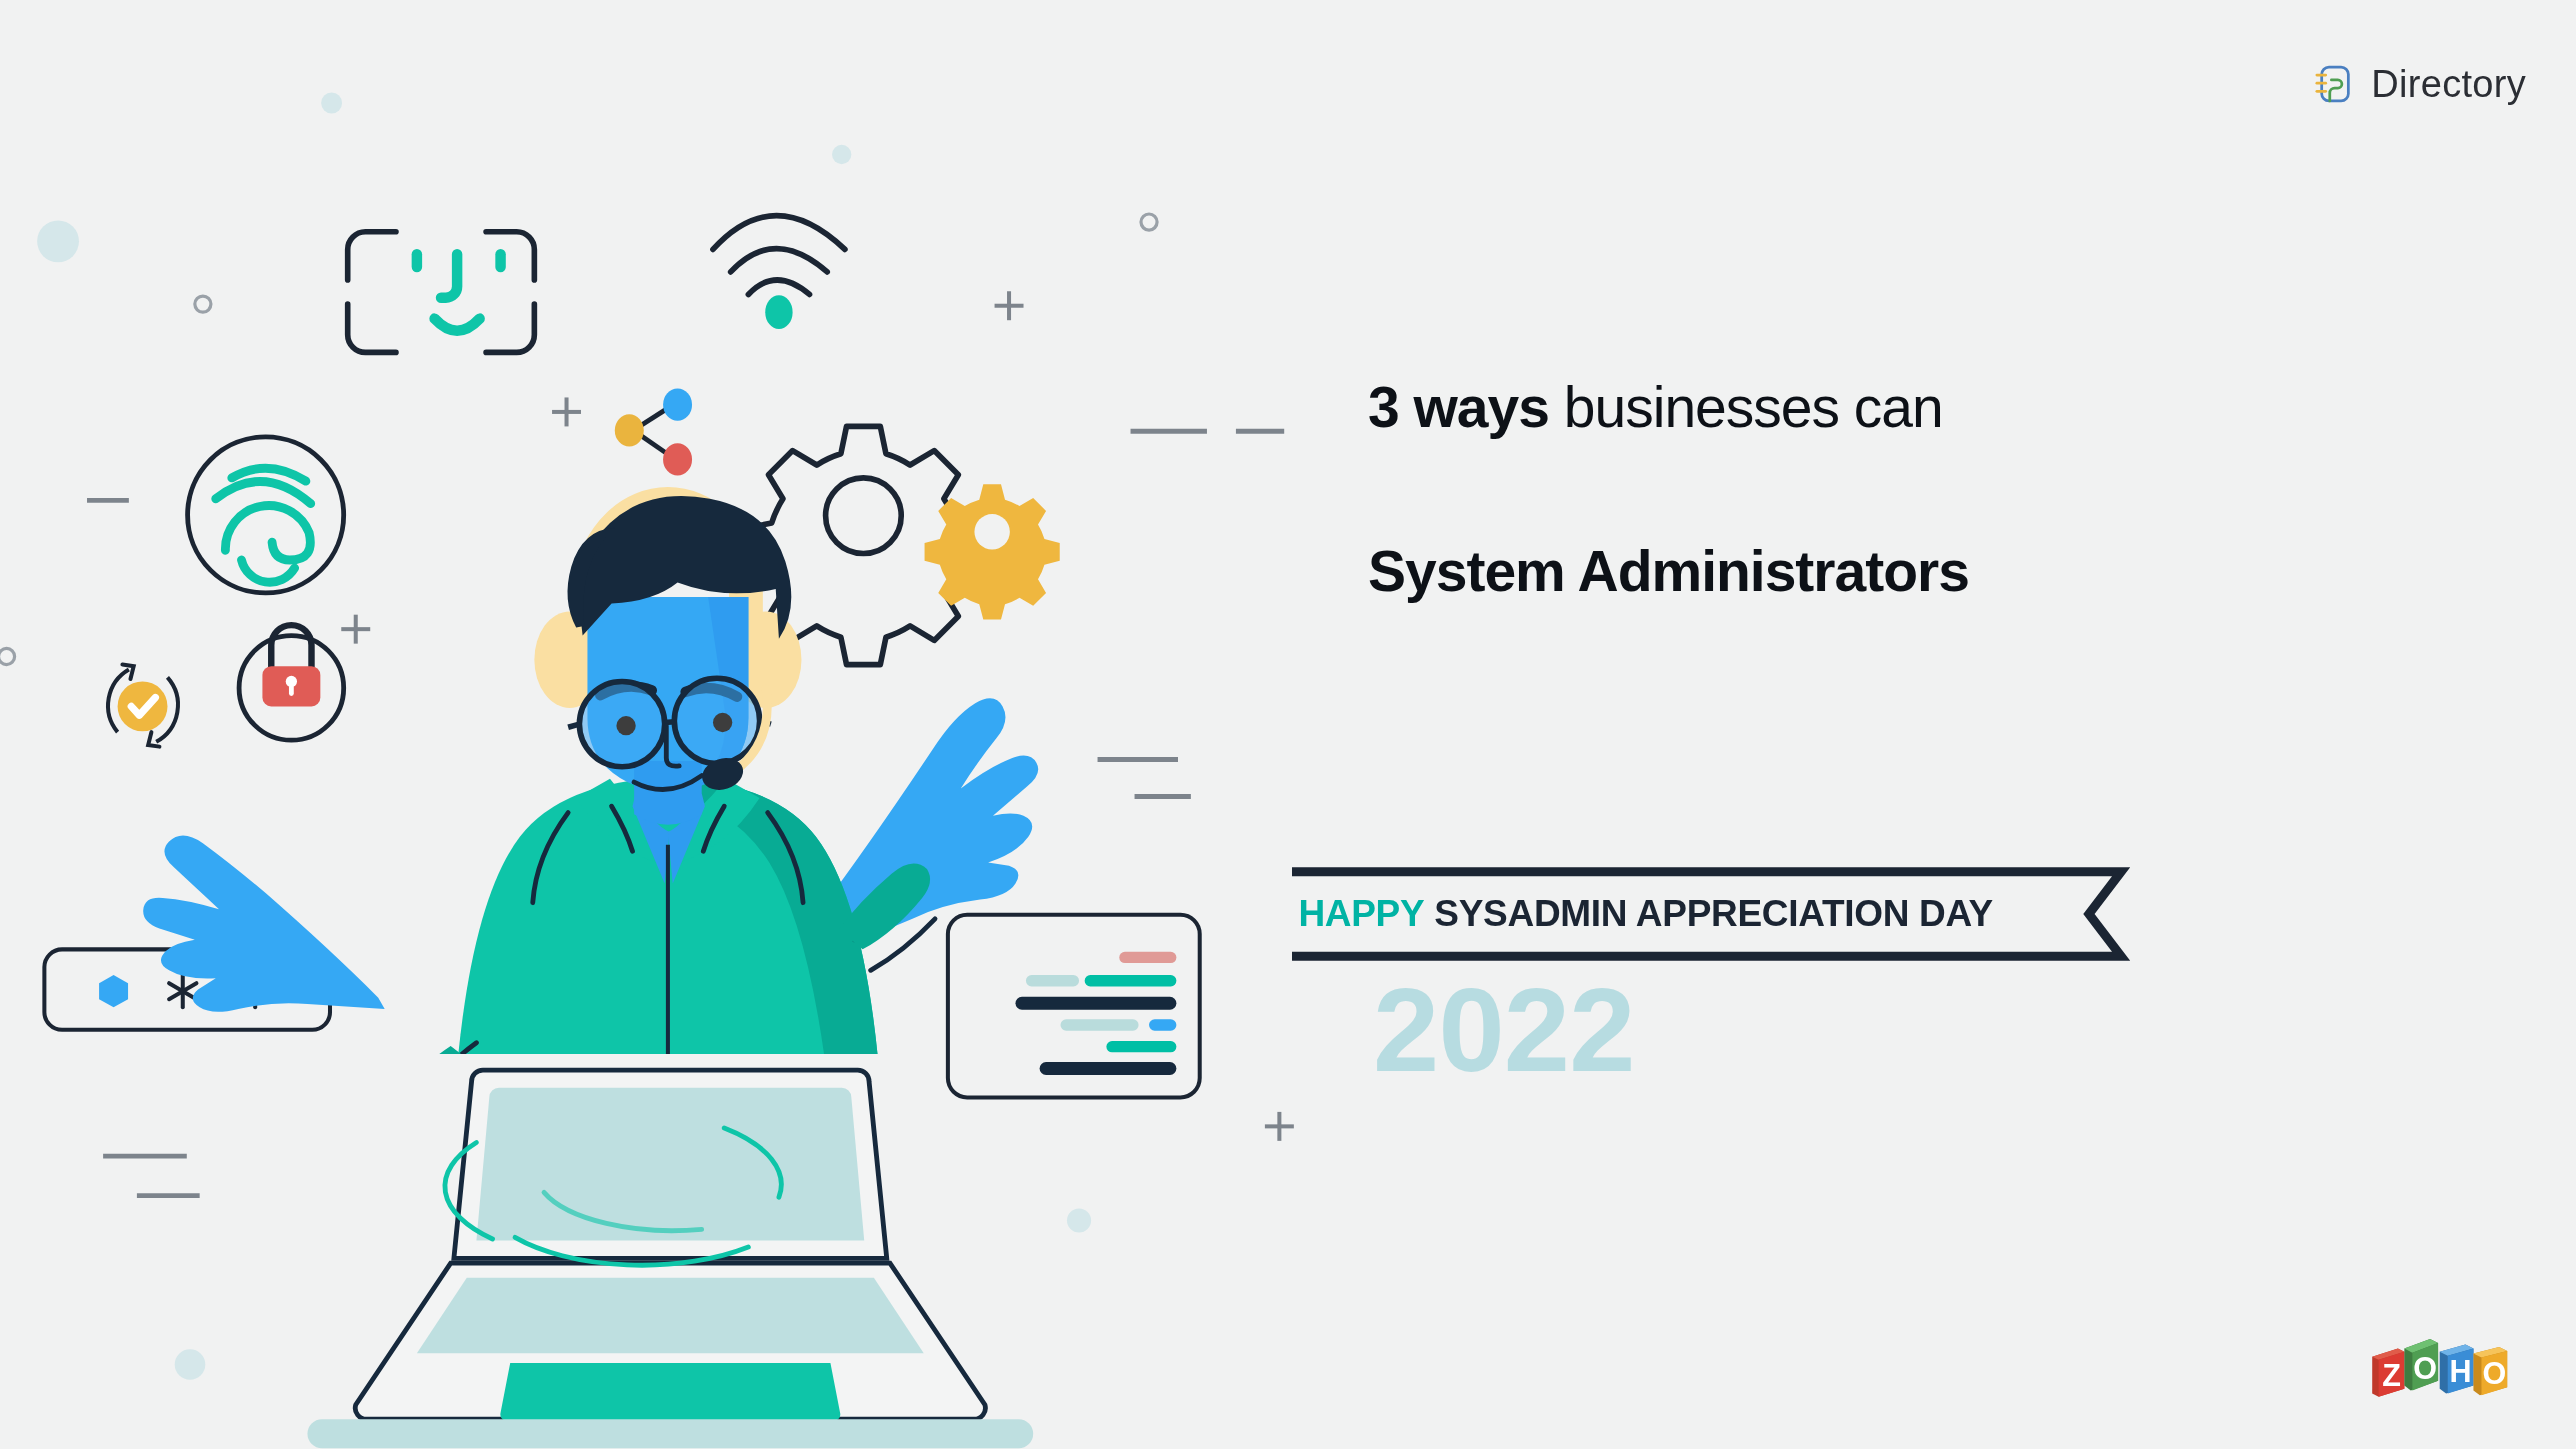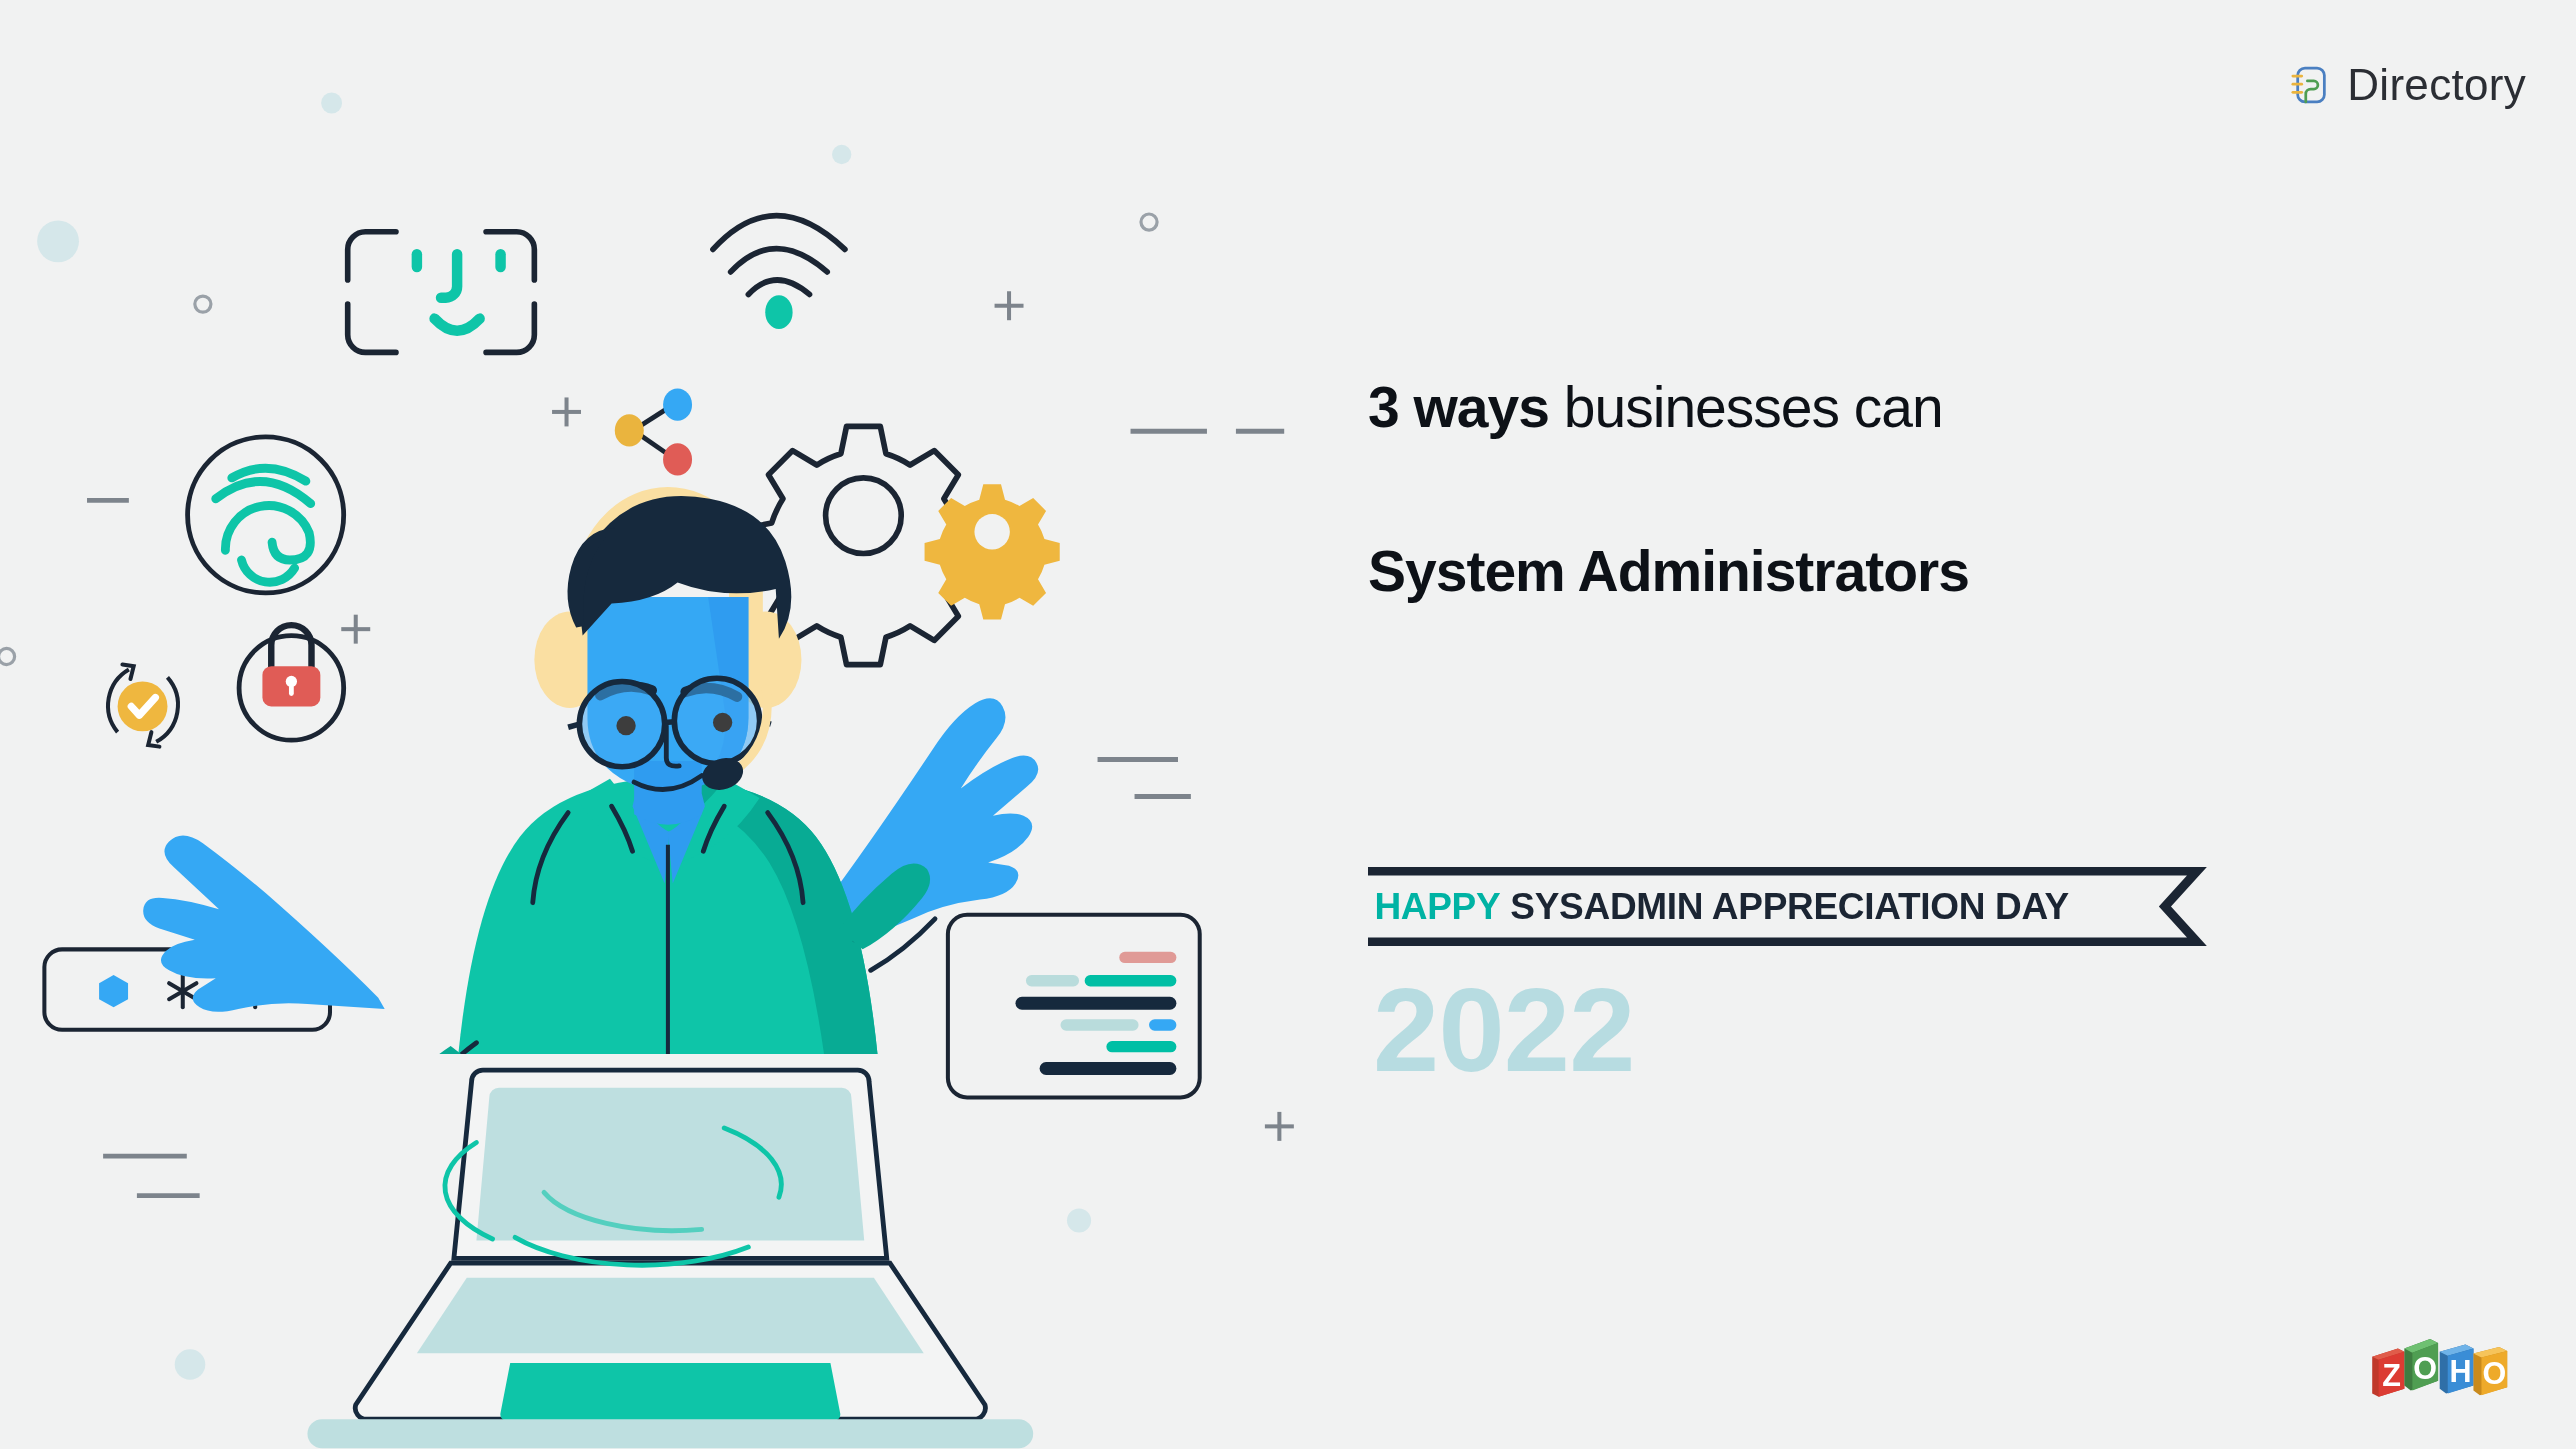--- a/index.html
+++ b/index.html
@@ -11,38 +11,38 @@
   }
   .stage { position:absolute; inset:0; width:2576px; height:1449px; }
 
   
   .brand {
     position:absolute; top:63px; right:50px;
     display:flex; align-items:center; gap:17.7px;
   }
   .brand-mark { width:42px; height:42px; display:block; }
   .brand-name {
-    font-size:44px; font-weight:400; color:#2b2e34;
+    font-size:38px; font-weight:400; color:#2b2e34;
     letter-spacing:0.3px; line-height:1;
   }
 
   
   .headline {
     position:absolute; left:1368px; top:366px;
     width:1143px;
     font-size:57px; line-height:1.44;
     color:#0d1117; font-weight:400;
     letter-spacing:-1px;
     font-stretch:condensed;
   }
   .headline b { font-weight:700; }
 
   .ribbon {
-    position:absolute; left:1368px; top:867px;
-    width:842px; height:79px;
+    position:absolute; left:1292px; top:867px;
+    width:842px; height:94px;
   }
   .ribbon svg { position:absolute; inset:0; width:100%; height:100%; }
   .ribbon-text {
     position:absolute; left:6.4px; top:50%;
     transform:translateY(-50%);
     font-size:37px; font-weight:700; letter-spacing:-0.3px;
     white-space:nowrap; font-stretch:condensed;
     color:#1b2533;
   }
   .ribbon-text .hl { color:#00b3a4; }

